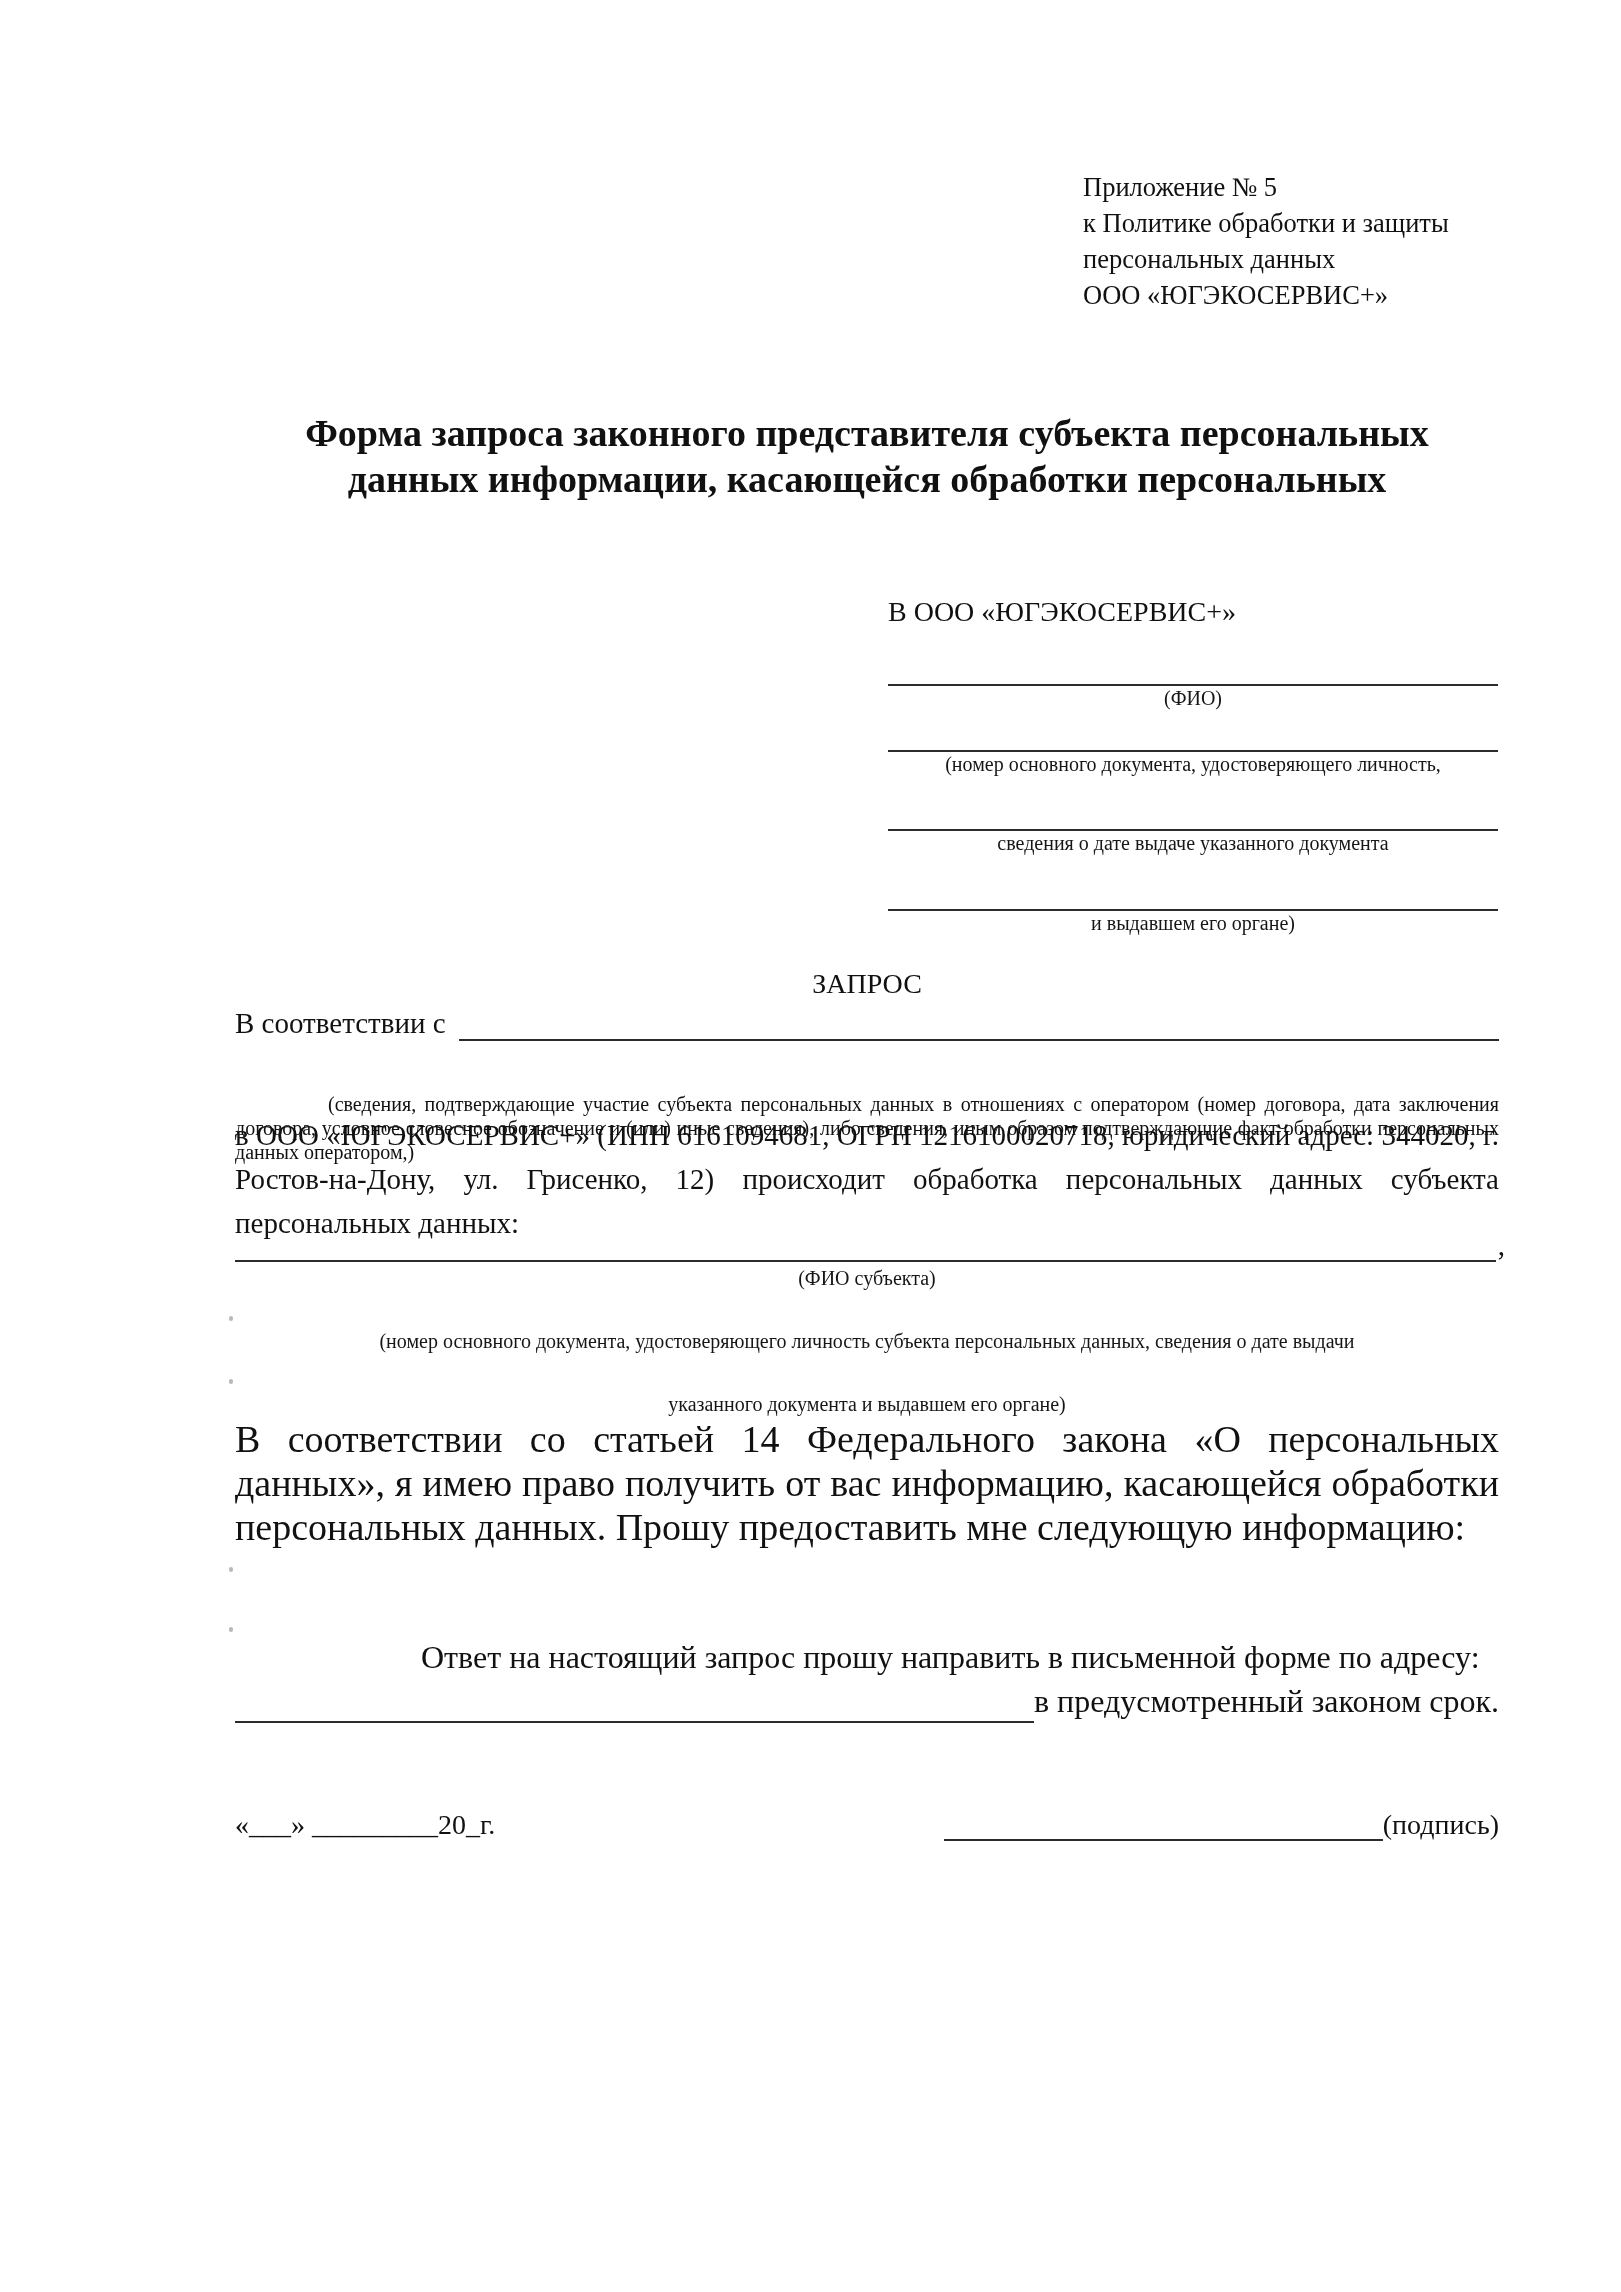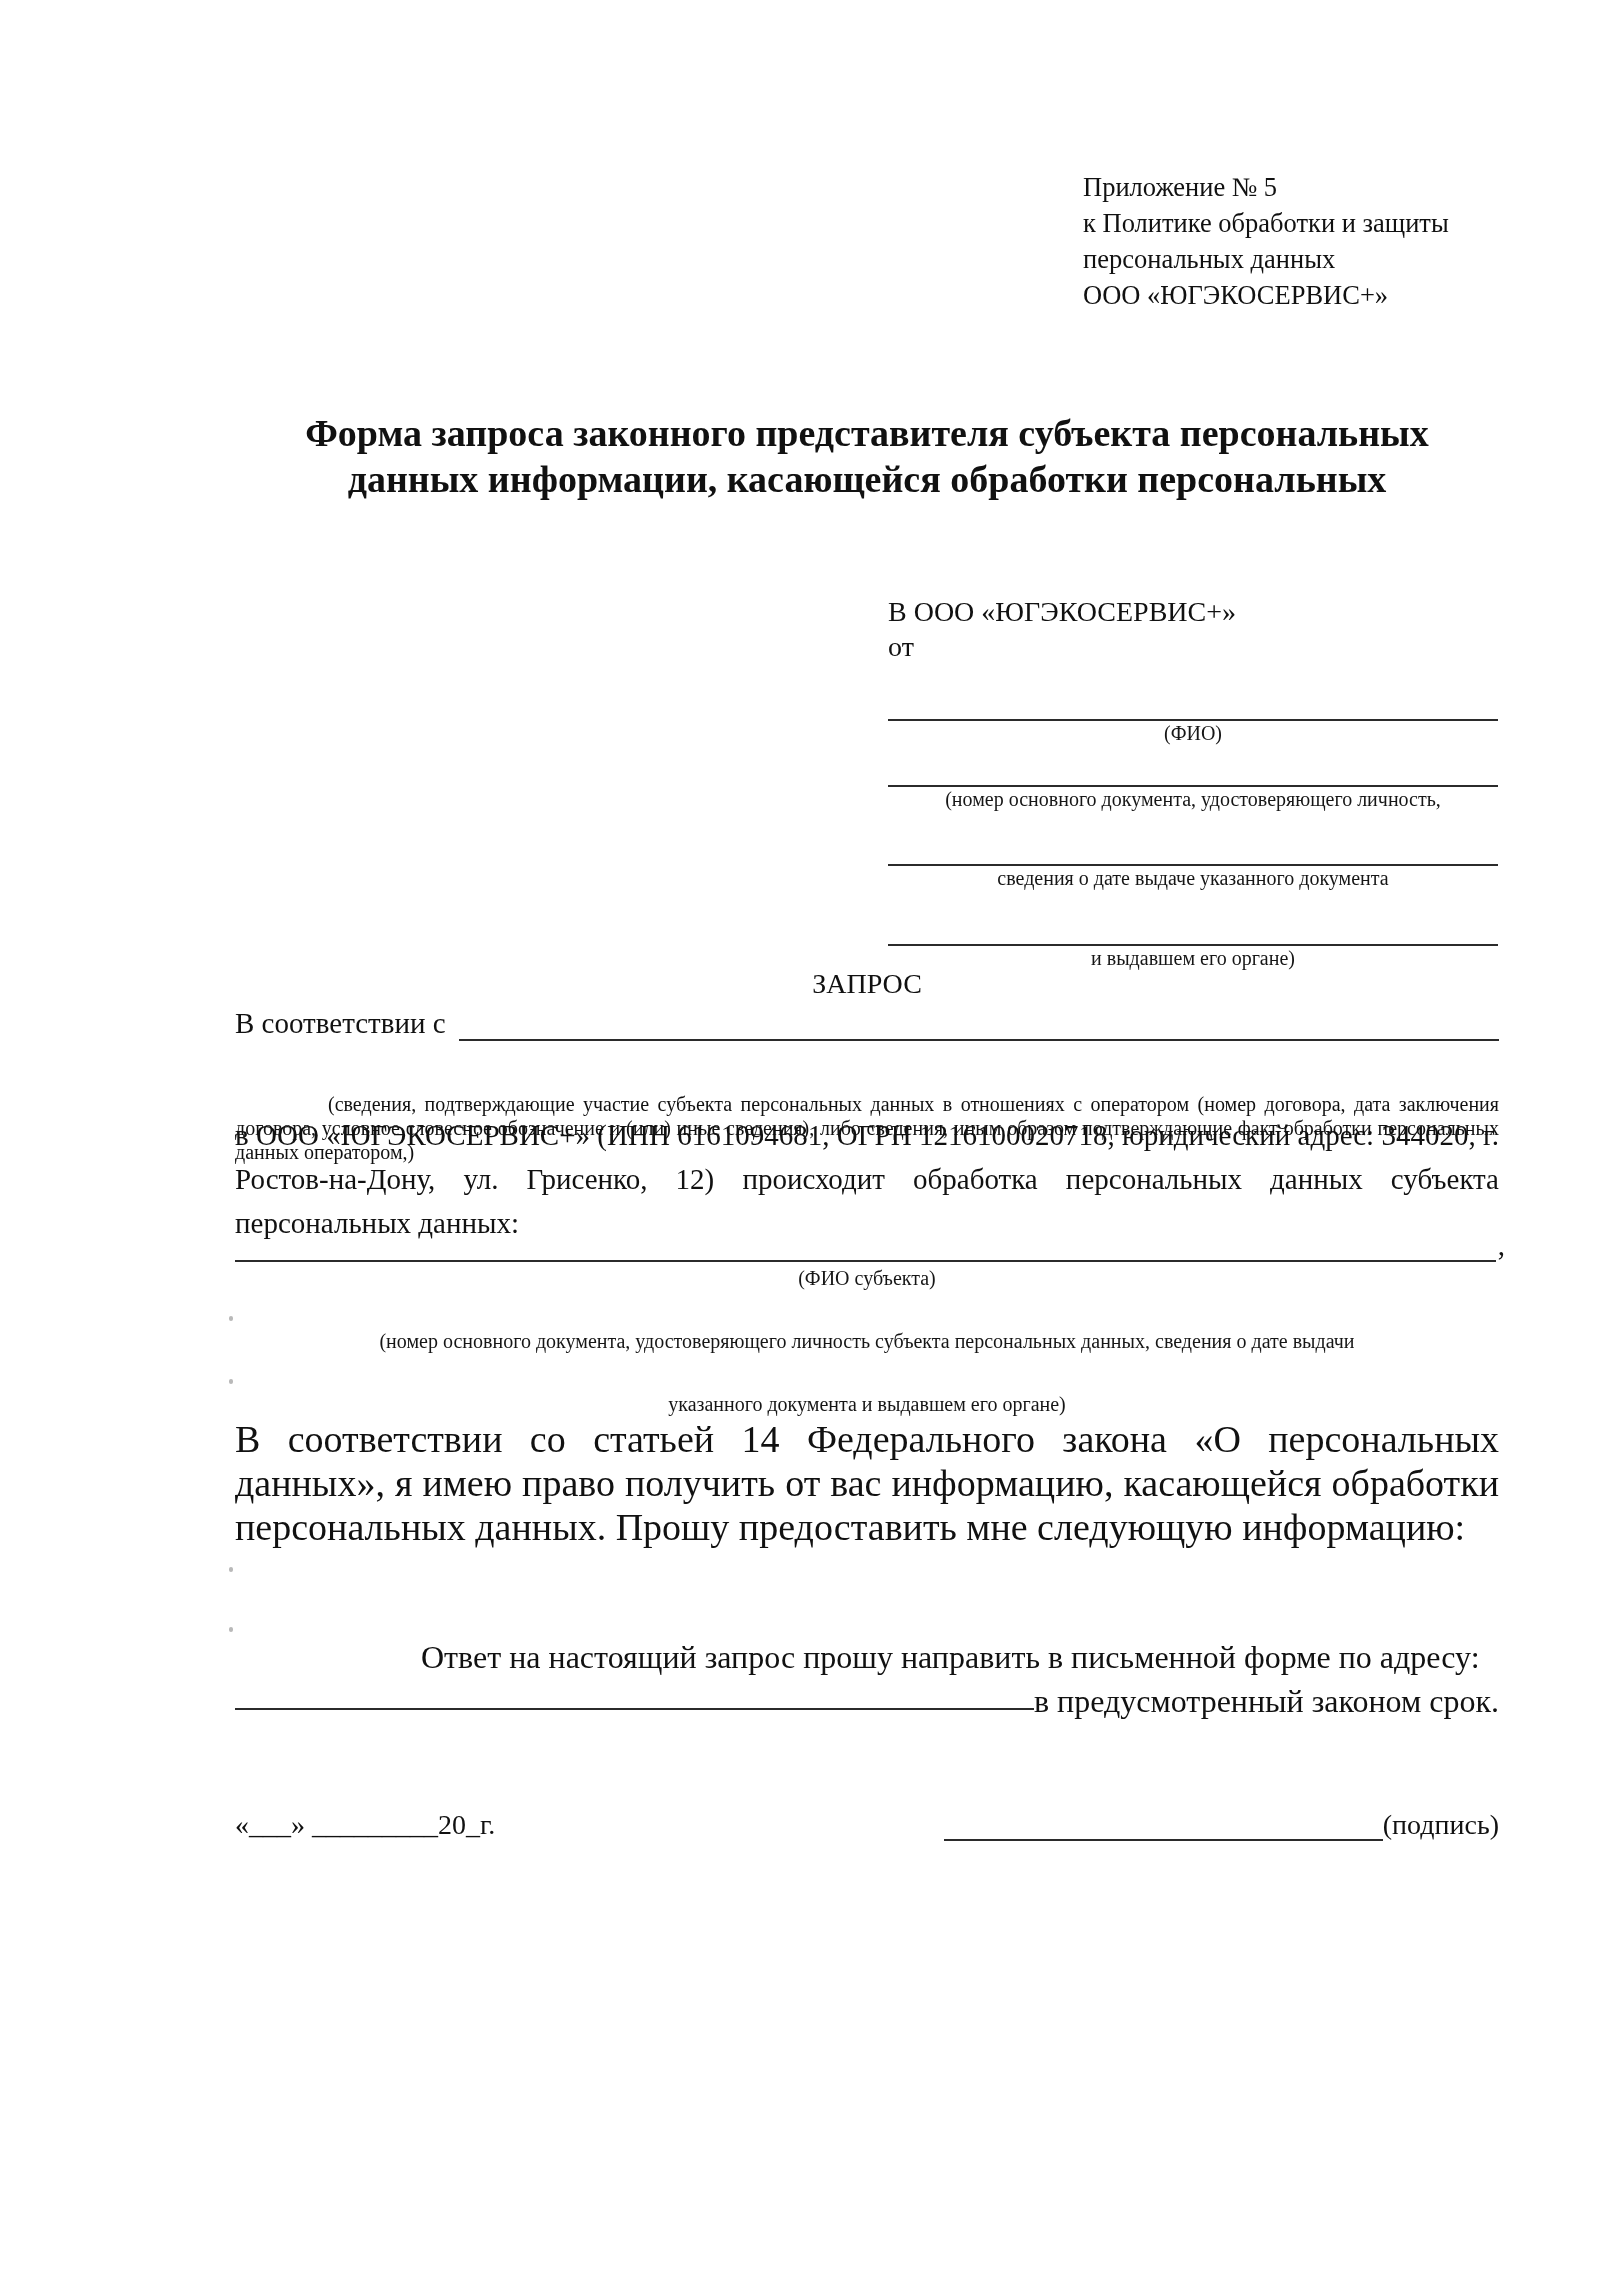--- a/index.html
+++ b/index.html
@@ -124,21 +124,21 @@
   
   .reply-par {
     position: absolute;
     left: 235px;
     top: 1635px;
     width: 1264px;
     font-size: 32px;
     line-height: 44px;
   }
   .reply-par .line-1 { text-indent: 186px; }
-  .reply-par .line-2 { display: flex; align-items: flex-start; }
+  .reply-par .line-2 { display: flex; align-items: flex-end; }
   .reply-par .line-2 .fill-line { height: 29px; }
   .reply-par .suffix { white-space: nowrap; }
   
   .footer-row {
     position: absolute;
     left: 235px;
     top: 1809px;
     width: 1264px;
     display: flex;
     justify-content: space-between;
@@ -169,21 +169,20 @@
     <div>ООО «ЮГЭКОСЕРВИС+»</div>
   </div>
 
   <div class="doc-title">
     <div>Форма запроса законного представителя субъекта персональных</div>
     <div>данных информации, касающейся обработки персональных</div>
   </div>
 
   <div class="addressee">
     <div>В ООО «ЮГЭКОСЕРВИС+»</div>
-    <div>от</div>
     <div class="blank-row blank-1"></div>
     <div class="small-caption">(ФИО)</div>
     <div class="blank-row blank-2"></div>
     <div class="small-caption">(номер основного документа, удостоверяющего личность,</div>
     <div class="blank-row blank-3"></div>
     <div class="small-caption">сведения о дате выдаче указанного документа</div>
     <div class="blank-row blank-4"></div>
     <div class="small-caption">и выдавшем его органе)</div>
   </div>
 

